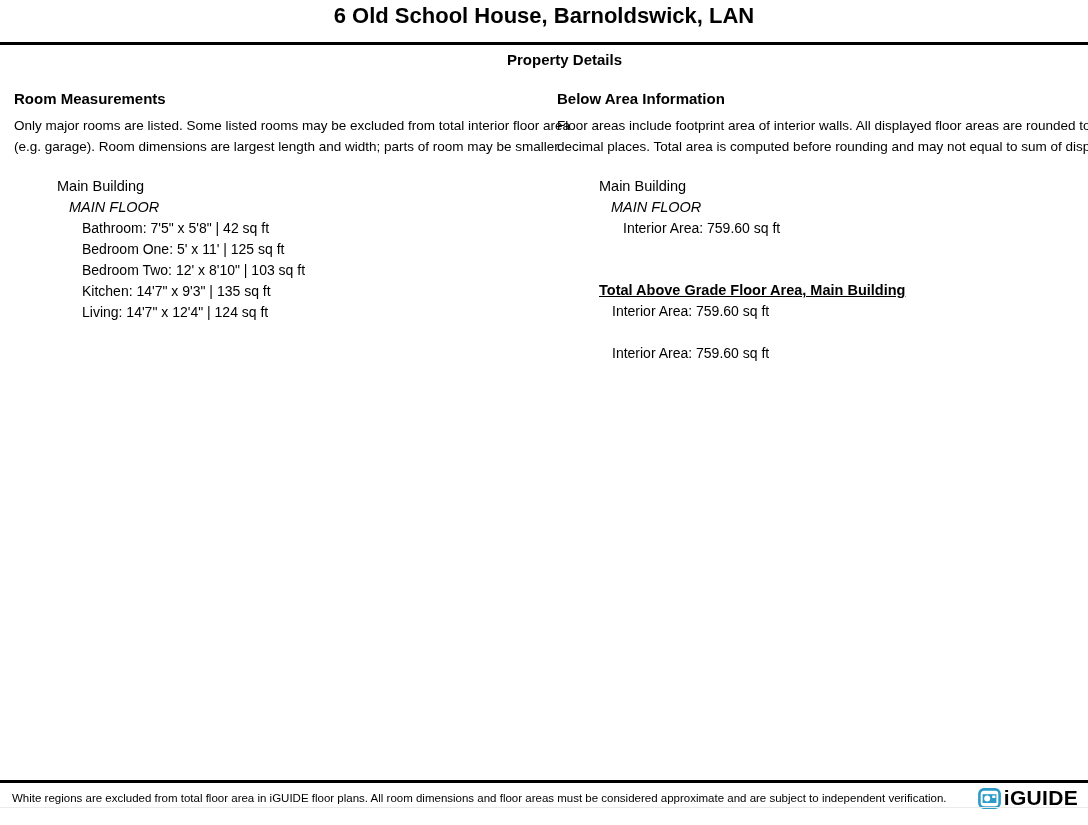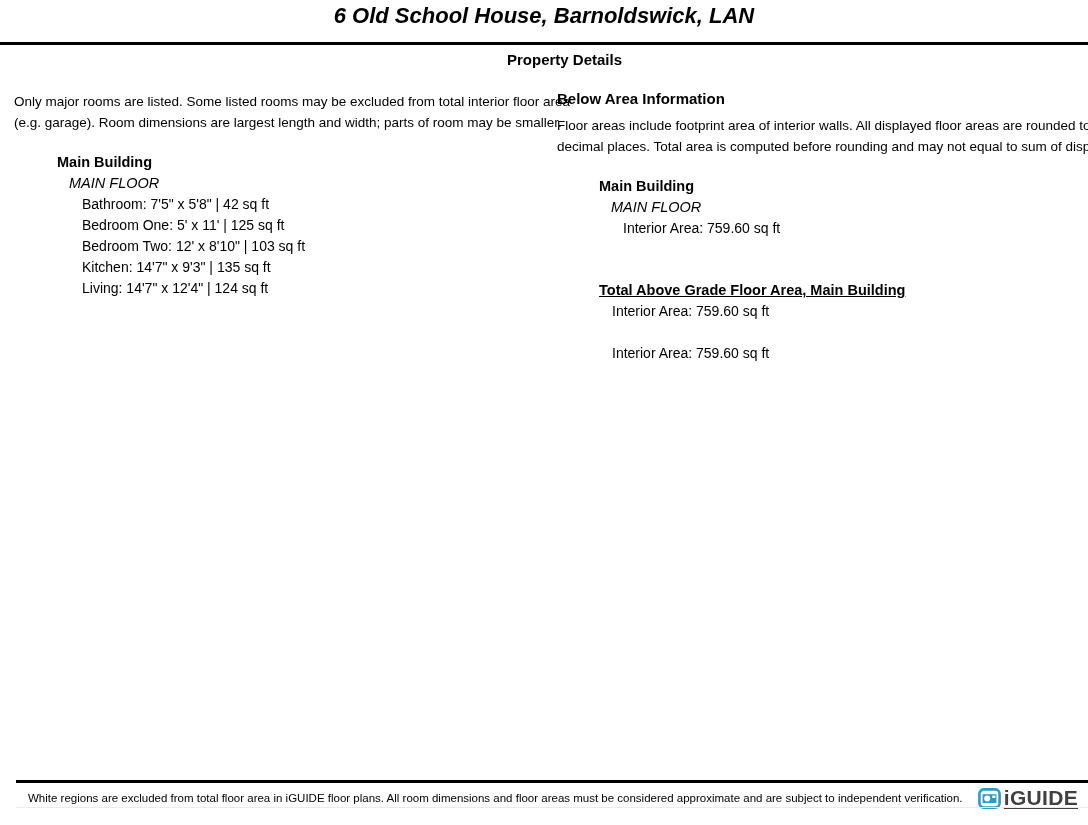--- a/index.html
+++ b/index.html
@@ -12,21 +12,20 @@
     font-family: "Liberation Sans", sans-serif;
     position: relative;
     overflow: hidden;
   }
   .page-title {
     margin: 1px 0 12px 0;
     text-align: center;
     font-size: 22px;
     line-height: 29px;
     font-weight: bold;
-    font-style: italic;
   }
   .top-rule {
     height: 3px;
     background: #000000;
     margin-top: 2px;
   }
   .page-subtitle {
     margin-top: 5px;
     text-align: center;
     font-size: 15px;
@@ -50,21 +49,21 @@
   .desc-line {
     font-size: 13.5px;
     line-height: 21px;
     white-space: nowrap;
   }
   .building-block { margin-top: 19px; }
   .indent-1 { margin-left: 43px; }
   .building-name {
     font-size: 14.5px;
     line-height: 21px;
-    font-weight: bold;
+    font-weight: normal;
   }
   .floor-name {
     font-size: 14.5px;
     line-height: 21px;
     margin-left: 12px;
     font-style: italic;
   }
   .room-list { margin-left: 25px; }
   .room-item {
     font-size: 14px;
@@ -83,21 +82,21 @@
     font-weight: bold;
     text-decoration: underline;
   }
   .total-interior {
     font-size: 14px;
     line-height: 21px;
     margin-left: 13px;
   }
   .footer {
     position: absolute;
-    left: 16px;
+    left: 0;
     right: 0;
     top: 780px;
     text-align: center;
   }
   .footer-rule {
     height: 3px;
     background: #000000;
   }
   .footer-subrule {
     position: absolute;
@@ -115,42 +114,42 @@
     margin-top: 4px;
   }
   .footer-disclaimer {
     font-size: 11.5px;
     line-height: 14px;
   }
   .iguide-logo {
     display: flex;
     align-items: center;
     gap: 3px;
-    color: #404040;
+    color: #000000;
     flex: 0 0 auto;
-    text-decoration: underline;
   }
   .iguide-logo-text {
     font-size: 21px;
     font-weight: bold;
     letter-spacing: 0.3px;
     line-height: 22px;
   }
   .camera-icon { display: inline-flex; }
 </style>
 </head>
 <body>
 
 <h1 class="page-title">6 Old School House, Barnoldswick, LAN</h1>
 <div class="top-rule"></div>
 <h2 class="page-subtitle">Property Details</h2>
 
 <div class="content">
 
   <div class="col col-left">
+    <h3 class="section-heading">Room Measurements</h3>
     <div>
       <div class="desc-line">Only major rooms are listed. Some listed rooms may be excluded from total interior floor area</div>
       <div class="desc-line">(e.g. garage). Room dimensions are largest length and width; parts of room may be smaller.</div>
     </div>
     <div class="building-block indent-1">
       <div class="building-name">Main Building</div>
       <div class="floor-name">MAIN FLOOR</div>
       <div class="room-list">
         <div class="room-item">Bathroom: 7'5" x 5'8" | 42 sq ft</div>
         <div class="room-item">Bedroom One: 5' x 11' | 125 sq ft</div>

